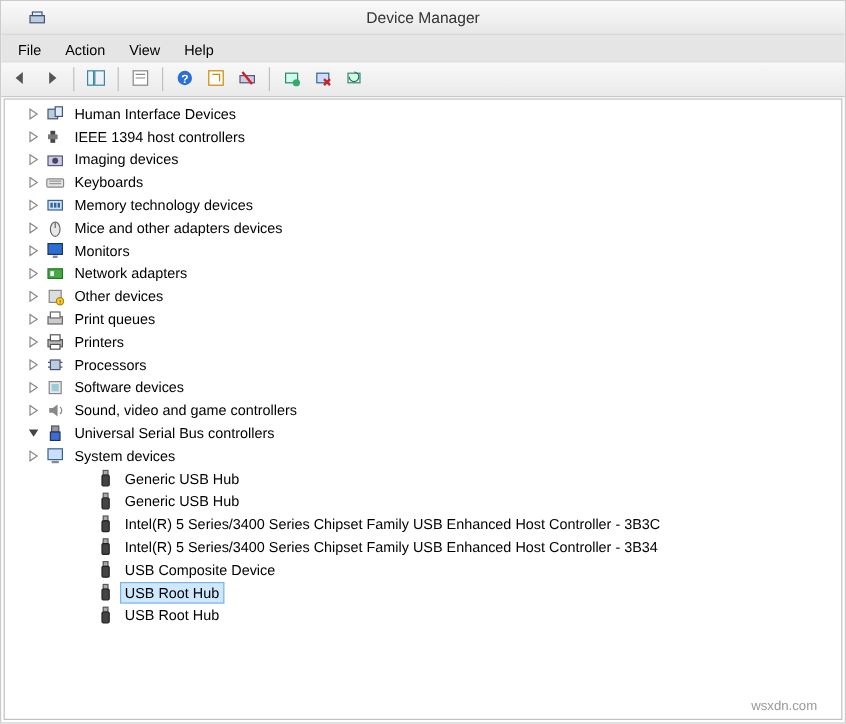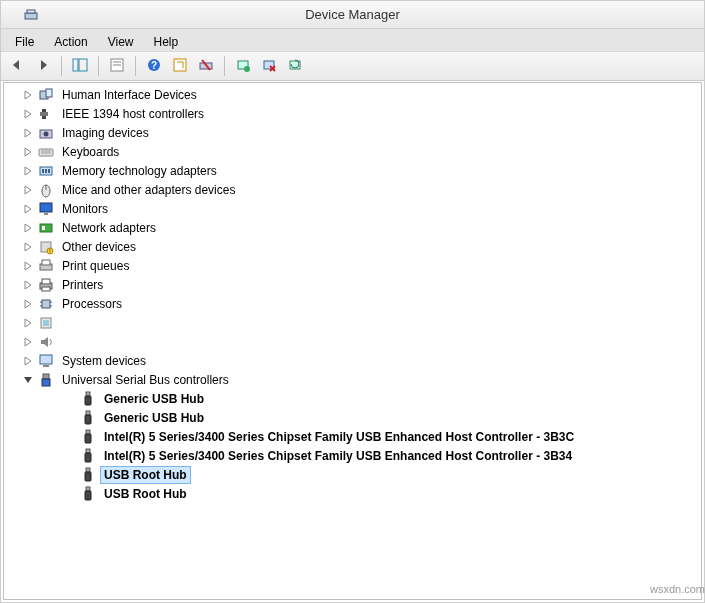--- a/index.html
+++ b/index.html
@@ -79,21 +79,21 @@
       padding: 2px 0;
     }
     .tree-node {
       display: flex;
       align-items: center;
       height: 19px;
       padding-left: 8px;
       white-space: nowrap;
     }
     .tree-node.lvl-1 { padding-left: 18px; text-align: right; }
-    .tree-node.lvl-2 { padding-left: 60px; font-weight: bold; }
+    .tree-node.lvl-2 { padding-left: 60px; }
     .expander {
       width: 12px; height: 12px;
       display: inline-flex;
       align-items: center;
       justify-content: center;
       margin-right: 4px;
       color: #666;
     }
     .expander.none { visibility: hidden; }
     .node-icon {
@@ -106,21 +106,21 @@
     .node-label {
       padding: 1px 3px;
       border: 1px solid transparent;
     }
     .tree-node.selected .node-label {
       background: #cde8ff;
       border: 1px solid #7eb4ea;
     }
     .watermark {
       position: absolute;
-      right: 0;
+      right: 24px;
       bottom: 8px;
       color: #999;
       font-size: 11px;
       font-family: Arial, sans-serif;
     }
   </style>
 </head>
 <body>
 
 <div class="titlebar">
@@ -271,21 +271,21 @@
         </svg>
       </span>
       <span class="node-icon">
         <svg width="16" height="16">
           <rect x="2" y="4" width="12" height="8" fill="#cdf" stroke="#368"></rect>
           <rect x="4" y="6" width="2" height="4" fill="#368"></rect>
           <rect x="7" y="6" width="2" height="4" fill="#368"></rect>
           <rect x="10" y="6" width="2" height="4" fill="#368"></rect>
         </svg>
       </span>
-      <span class="node-label">Memory technology adapters</span>
+      <span class="node-label">Memory technology devices</span>
     </div>
     <div class="tree-node lvl-1">
       <span class="expander">
         <svg width="10" height="10">
           <path d="M2 1 L8 5 L2 9 Z" fill="none" stroke="#888"></path>
         </svg>
       </span>
       <span class="node-icon">
         <svg width="16" height="16">
           <ellipse cx="8" cy="9" rx="4" ry="6" fill="#e8e8e8" stroke="#666"></ellipse>
@@ -388,62 +388,64 @@
         <svg width="10" height="10">
           <path d="M2 1 L8 5 L2 9 Z" fill="none" stroke="#888"></path>
         </svg>
       </span>
       <span class="node-icon">
         <svg width="16" height="16">
           <rect x="3" y="3" width="10" height="10" fill="#e8e8e8" stroke="#888"></rect>
           <rect x="5" y="5" width="6" height="6" fill="#9cd"></rect>
         </svg>
       </span>
+      <span class="node-label">Software devices</span>
     </div>
     <div class="tree-node lvl-1">
       <span class="expander">
         <svg width="10" height="10">
           <path d="M2 1 L8 5 L2 9 Z" fill="none" stroke="#888"></path>
         </svg>
       </span>
       <span class="node-icon">
         <svg width="16" height="16">
           <path d="M3 6 L6 6 L10 3 L10 13 L6 10 L3 10 Z" fill="#888"></path>
           <path d="M12 5 Q15 8 12 11" fill="none" stroke="#888"></path>
         </svg>
       </span>
+      <span class="node-label">Sound, video and game controllers</span>
+    </div>
+    <div class="tree-node lvl-1">
+      <span class="expander">
+        <svg width="10" height="10">
+          <path d="M1 2 L9 2 L5 8 Z" fill="#444"></path>
+        </svg>
+      </span>
+      <span class="node-icon">
+        <svg width="16" height="16">
+          <rect x="5" y="2" width="6" height="5" fill="#999" stroke="#555"></rect>
+          <rect x="4" y="7" width="8" height="7" fill="#3a6ed6" stroke="#235"></rect>
+        </svg>
+      </span>
+      <span class="node-label">Universal Serial Bus controllers</span>
     </div>
     <div class="tree-node lvl-1">
       <span class="expander">
         <svg width="10" height="10">
           <path d="M2 1 L8 5 L2 9 Z" fill="none" stroke="#888"></path>
         </svg>
       </span>
       <span class="node-icon">
         <svg width="16" height="16">
           <rect x="2" y="2" width="12" height="9" fill="#cdf" stroke="#368"></rect>
           <rect x="5" y="12" width="6" height="2" fill="#888"></rect>
         </svg>
       </span>
       <span class="node-label">System devices</span>
     </div>
-    <div class="tree-node lvl-1">
-      <span class="expander">
-        <svg width="10" height="10">
-          <path d="M1 2 L9 2 L5 8 Z" fill="#444"></path>
-        </svg>
-      </span>
-      <span class="node-icon">
-        <svg width="16" height="16">
-          <rect x="5" y="2" width="6" height="5" fill="#999" stroke="#555"></rect>
-          <rect x="4" y="7" width="8" height="7" fill="#3a6ed6" stroke="#235"></rect>
-        </svg>
-      </span>
-      <span class="node-label">Universal Serial Bus controllers</span>
-    </div>
     <div class="tree-node lvl-2">
       <span class="expander none"></span>
       <span class="node-icon">
         <svg width="16" height="16">
           <rect x="6" y="1" width="4" height="4" fill="#aaa" stroke="#555"></rect>
           <rect x="5" y="5" width="6" height="9" rx="1" fill="#444" stroke="#222"></rect>
         </svg>
       </span>
       <span class="node-label">Generic USB Hub</span>
     </div>
@@ -469,20 +471,30 @@
     </div>
     <div class="tree-node lvl-2">
       <span class="expander none"></span>
       <span class="node-icon">
         <svg width="16" height="16">
           <rect x="6" y="1" width="4" height="4" fill="#aaa" stroke="#555"></rect>
           <rect x="5" y="5" width="6" height="9" rx="1" fill="#444" stroke="#222"></rect>
         </svg>
       </span>
       <span class="node-label">Intel(R) 5 Series/3400 Series Chipset Family USB Enhanced Host Controller - 3B34</span>
+    </div>
+    <div class="tree-node lvl-2">
+      <span class="expander none"></span>
+      <span class="node-icon">
+        <svg width="16" height="16">
+          <rect x="6" y="1" width="4" height="4" fill="#aaa" stroke="#555"></rect>
+          <rect x="5" y="5" width="6" height="9" rx="1" fill="#444" stroke="#222"></rect>
+        </svg>
+      </span>
+      <span class="node-label">USB Composite Device</span>
     </div>
     <div class="tree-node lvl-2 selected">
       <span class="expander none"></span>
       <span class="node-icon">
         <svg width="16" height="16">
           <rect x="6" y="1" width="4" height="4" fill="#aaa" stroke="#555"></rect>
           <rect x="5" y="5" width="6" height="9" rx="1" fill="#444" stroke="#222"></rect>
         </svg>
       </span>
       <span class="node-label">USB Root Hub</span>

